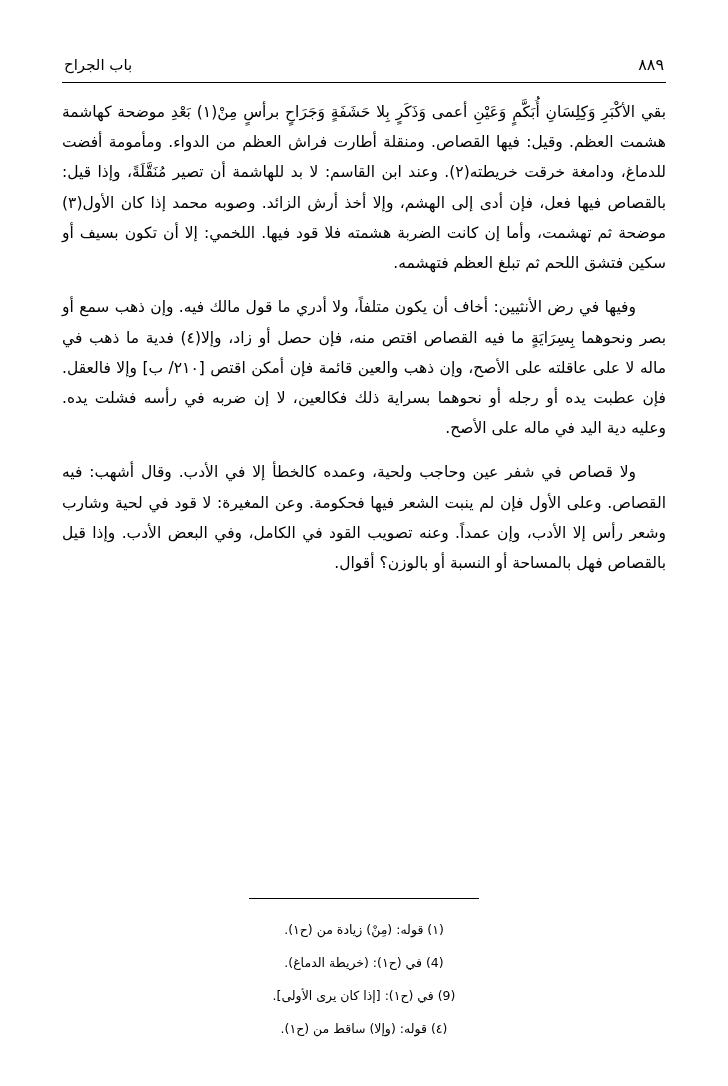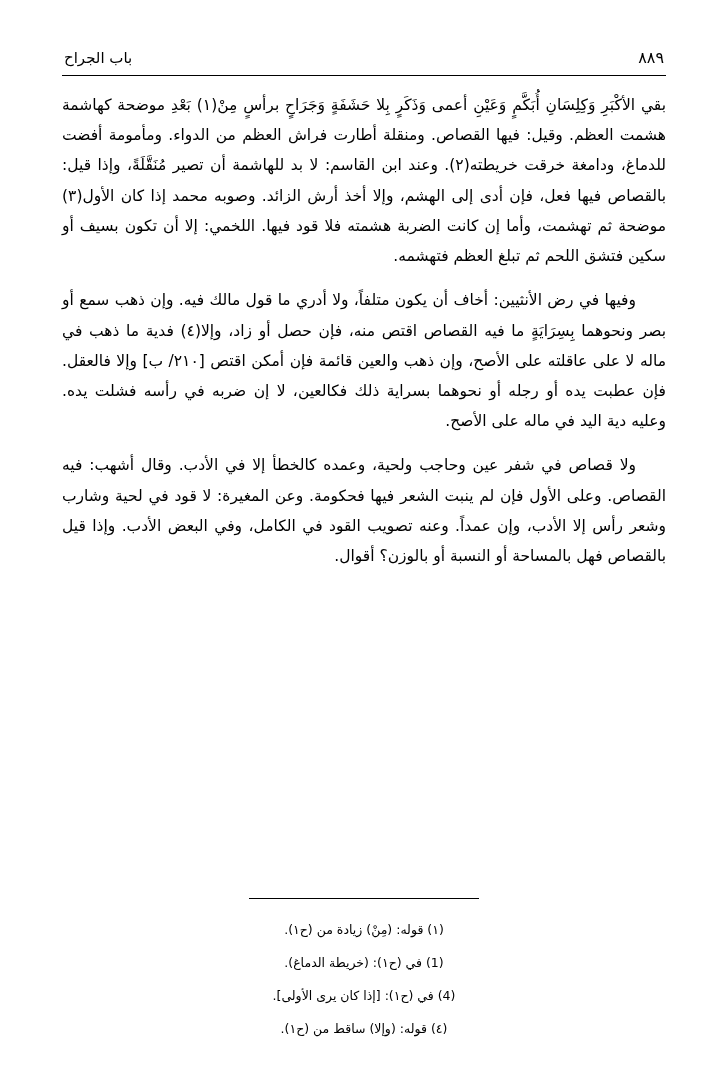--- a/index.html
+++ b/index.html
@@ -33,20 +33,21 @@
     font-size: 15px;
     padding: 0 2px 6px 2px;
   }
   .header .chapter {
     font-size: 15px;
     letter-spacing: 0;
   }
   .header .page-number {
     font-size: 16px;
     letter-spacing: 1px;
+    margin-top: 7px;
   }
   .header-rule {
     border: 0;
     border-top: 1.5px solid #000;
     margin: 2px 0 14px 0;
   }
   
   .body-text {
     font-size: 15.5px;
     line-height: 1.95;
@@ -96,18 +97,18 @@
     <p class="para">بقي الأكْبَرِ وَكِلِسَانِ أُبَكَّمٍ وَعَيْنِ أعمى وَذَكَرٍ بِلا حَشَفَةٍ وَجَرَاحٍ برأسٍ مِنْ(١) بَعْدِ موضحة كهاشمة هشمت العظم. وقيل: فيها القصاص. ومنقلة أطارت فراش العظم من الدواء. ومأمومة أفضت للدماغ، ودامغة خرقت خريطته(٢). وعند ابن القاسم: لا بد للهاشمة أن تصير مُنَقَّلَةً، وإذا قيل: بالقصاص فيها فعل، فإن أدى إلى الهشم، وإلا أخذ أرش الزائد. وصوبه محمد إذا كان الأول(٣) موضحة ثم تهشمت، وأما إن كانت الضربة هشمته فلا قود فيها. اللخمي: إلا أن تكون بسيف أو سكين فتشق اللحم ثم تبلغ العظم فتهشمه.</p>
     <p class="para indent">وفيها في رض الأنثيين: أخاف أن يكون متلفاً، ولا أدري ما قول مالك فيه. وإن ذهب سمع أو بصر ونحوهما بِسِرَايَةٍ ما فيه القصاص اقتص منه، فإن حصل أو زاد، وإلا(٤) فدية ما ذهب في ماله لا على عاقلته على الأصح، وإن ذهب والعين قائمة فإن أمكن اقتص [٢١٠/ ب] وإلا فالعقل. فإن عطبت يده أو رجله أو نحوهما بسراية ذلك فكالعين، لا إن ضربه في رأسه فشلت يده. وعليه دية اليد في ماله على الأصح.</p>
     <p class="para indent">ولا قصاص في شفر عين وحاجب ولحية، وعمده كالخطأ إلا في الأدب. وقال أشهب: فيه القصاص. وعلى الأول فإن لم ينبت الشعر فيها فحكومة. وعن المغيرة: لا قود في لحية وشارب وشعر رأس إلا الأدب، وإن عمداً. وعنه تصويب القود في الكامل، وفي البعض الأدب. وإذا قيل بالقصاص فهل بالمساحة أو النسبة أو بالوزن؟ أقوال.</p>
   </div>
 
   <div class="spacer"></div>
 
   <hr class="fn-rule">
   <div class="footnotes">
     <div>(١) قوله: (مِنْ) زيادة من (ح١).</div>
-    <div>(1) في (ح١): (خريطة الدماغ).</div>
-    <div>(4) في (ح١): [إذا كان يرى الأولى].</div>
+    <div>(4) في (ح١): (خريطة الدماغ).</div>
+    <div>(9) في (ح١): [إذا كان يرى الأولى].</div>
     <div>(٤) قوله: (وإلا) ساقط من (ح١).</div>
   </div>
 
 </div>
 
 </body></html>

